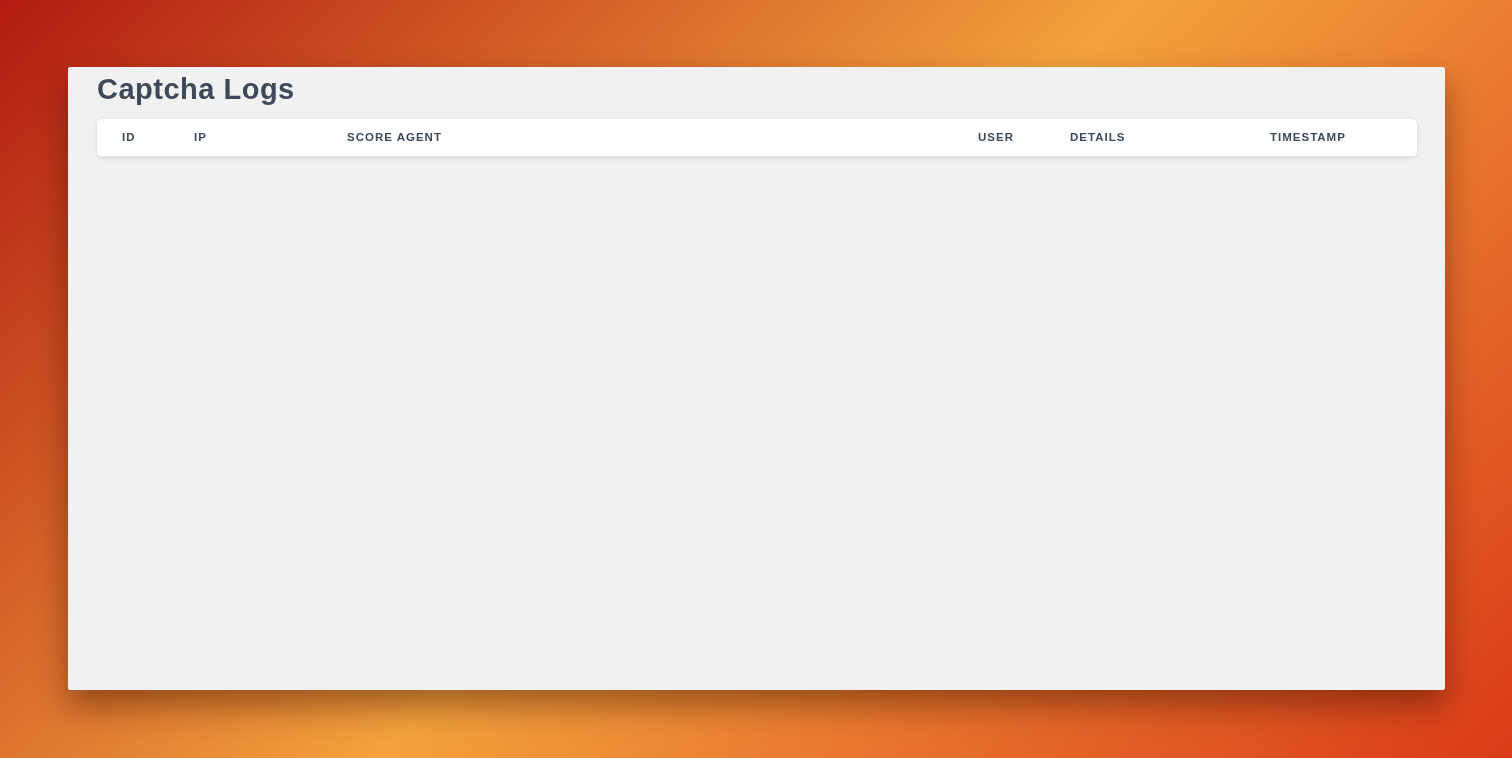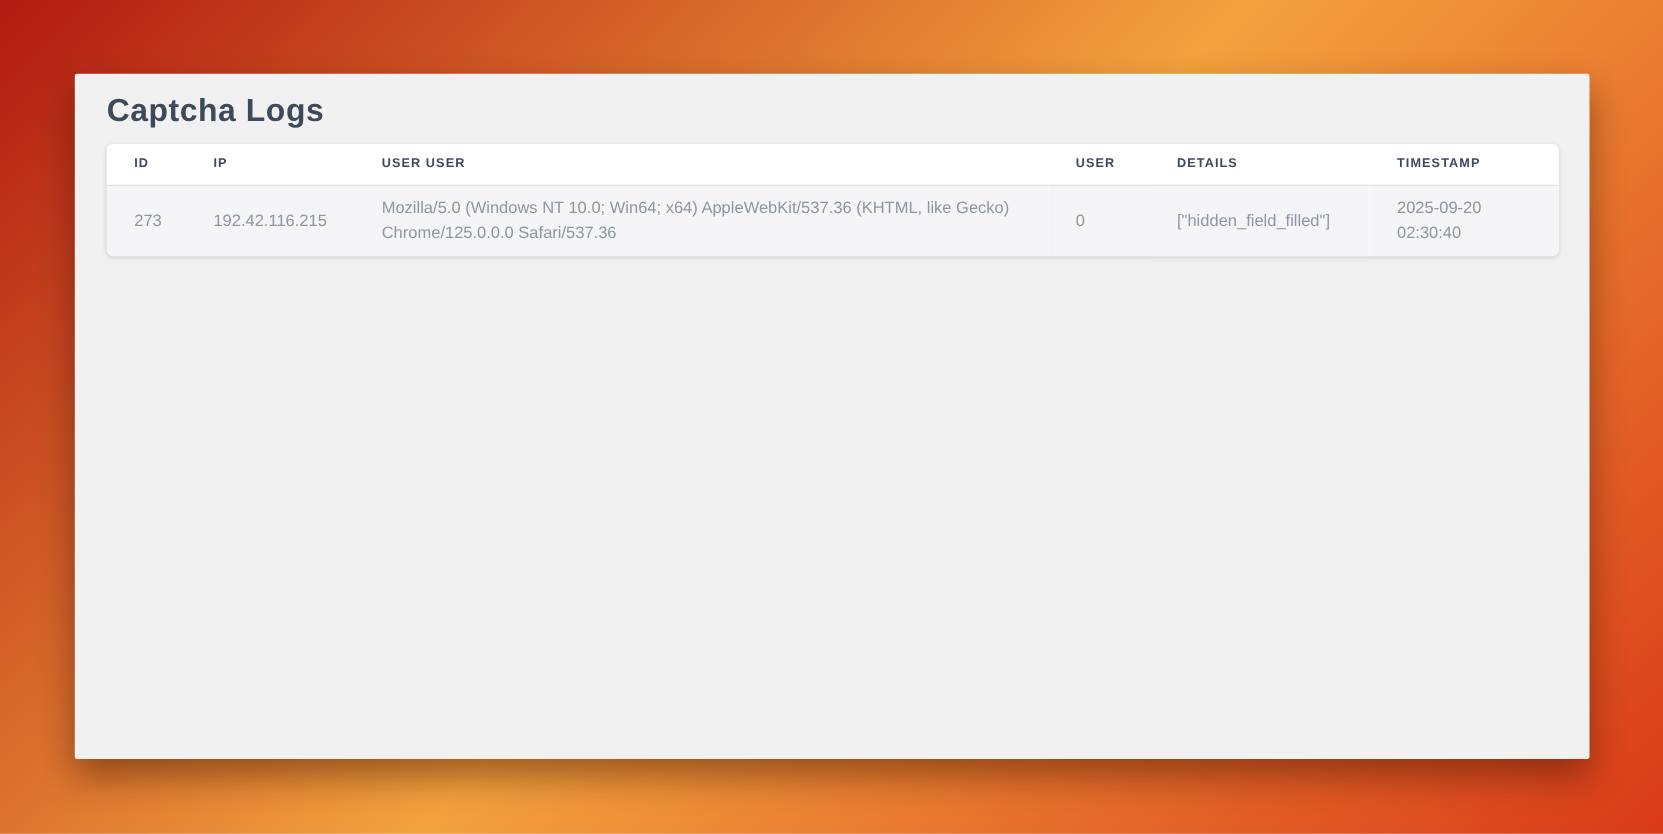--- a/index.html
+++ b/index.html
@@ -17,21 +17,21 @@
     position: absolute;
     left: 68px; top: 67px;
     width: 1377px; height: 623px;
     background: #f1f1f2;
     border-radius: 2px;
     overflow: hidden;
     box-shadow: 0 16px 32px rgba(55, 15, 0, 0.45);
   }
   .page-title {
     margin: 0;
-    padding: 15px 29px 0 29px;
+    padding: 3px 29px 0 29px;
     font-size: 29px;
     line-height: 38px;
     font-weight: 600;
     letter-spacing: 0.5px;
     color: #3e4a5a;
   }
   .table-wrap {
     margin: 11px 28px 0 29px;
     width: 1320px;
     background: #ffffff;
@@ -89,38 +89,30 @@
           <col class="c-ip">
           <col class="c-ua">
         <col class="c-score">
           <col class="c-details">
           <col class="c-ts">
       </colgroup>
       <thead>
         <tr>
           <th>ID</th>
           <th>IP</th>
-          <th>USER USER</th>
+          <th>SCORE AGENT</th>
           <th>USER</th>
           <th>DETAILS</th>
           <th>TIMESTAMP</th>
         </tr>
       </thead>
       <tbody id="logs-tbody">
 
 
 
 
 
-  <tr>
-    <td>273</td>
-    <td>192.42.116.215</td>
-    <td class="ua">Mozilla/5.0 (Windows NT 10.0; Win64; x64) AppleWebKit/537.36 (KHTML, like Gecko) Chrome/125.0.0.0 Safari/537.36</td>
-    <td>0</td>
-    <td class="details">["hidden_field_filled"]</td>
-    <td class="ts">2025-09-20 02:30:40</td>
-  </tr>
 
 
 </tbody>
     </table>
   </div>
 </div>
 
 </body></html>

